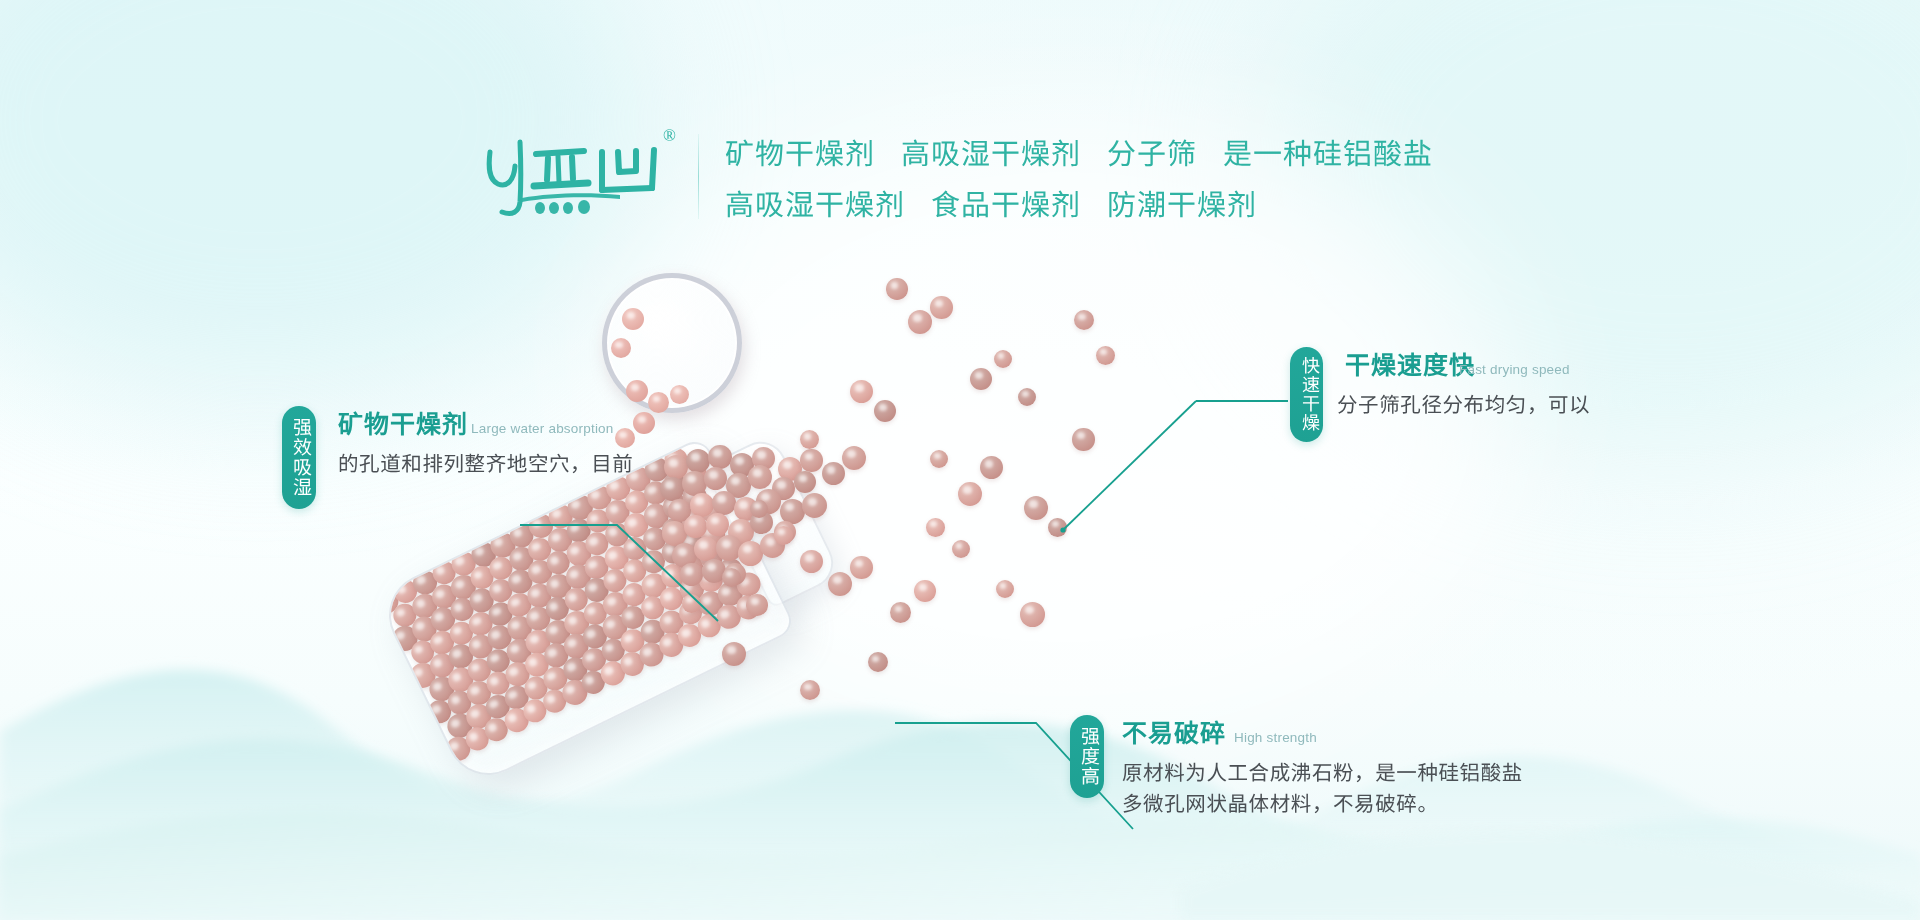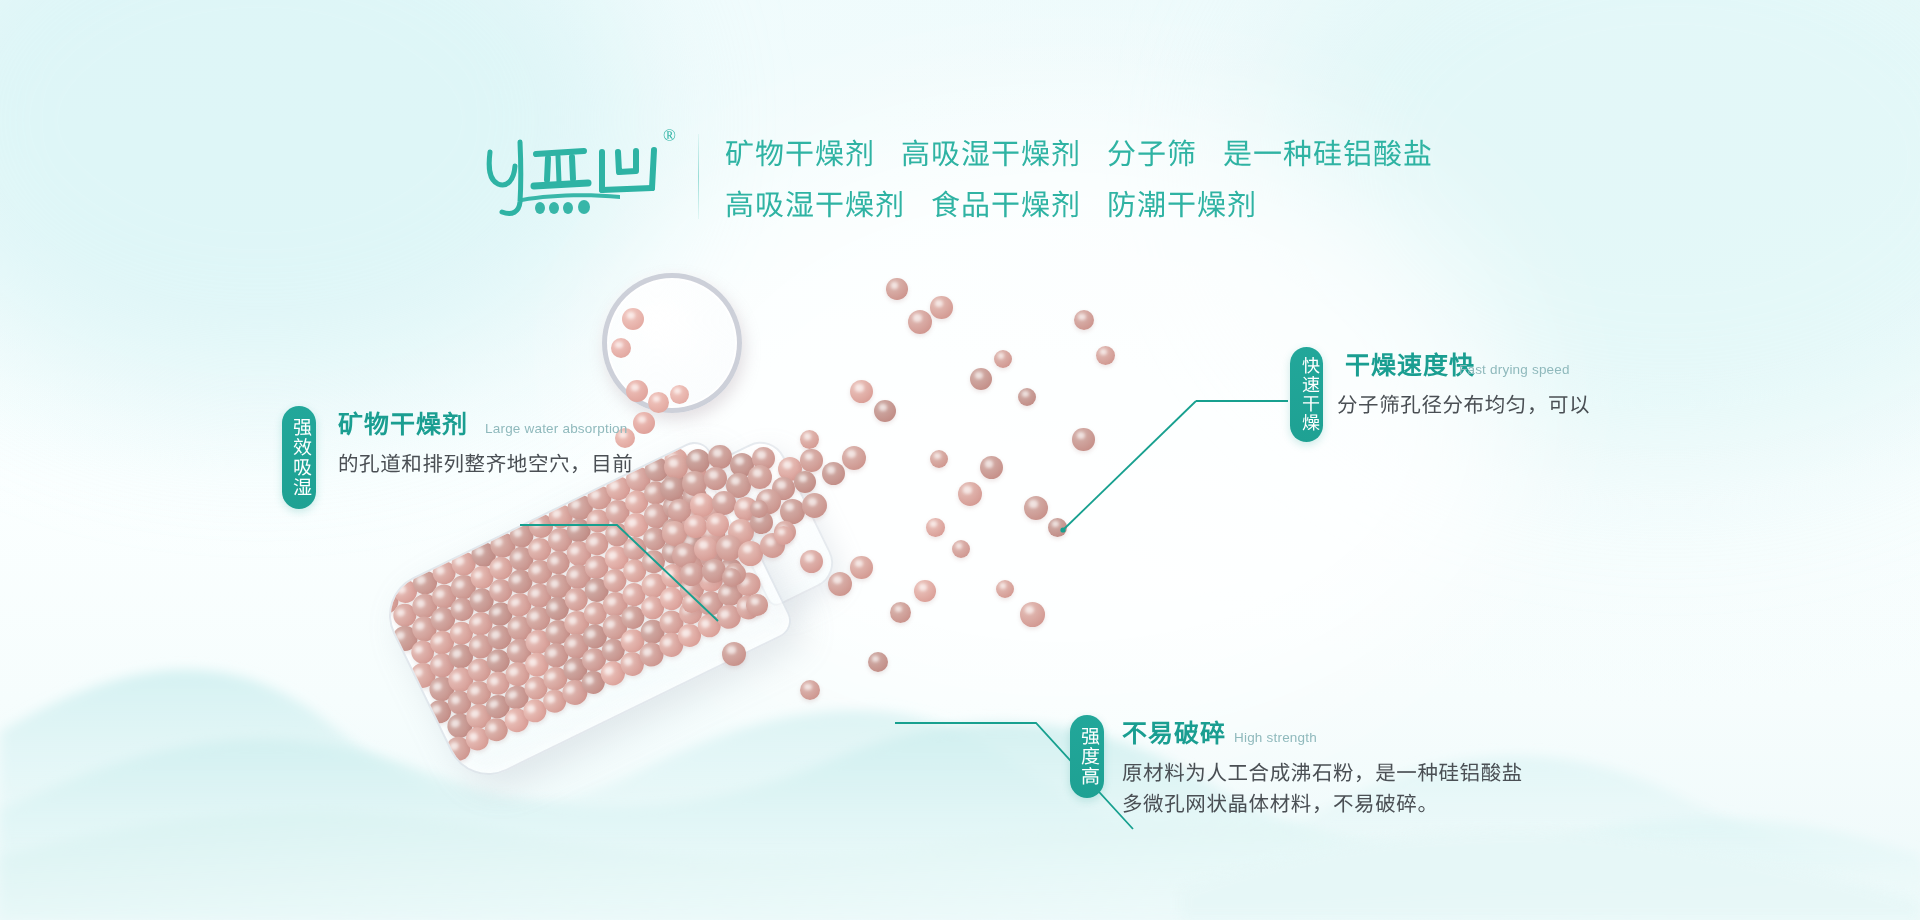--- a/index.html
+++ b/index.html
@@ -100,21 +100,21 @@
     writing-mode:vertical-rl; text-orientation:upright;
     font-family:"DejaVu Sans","Liberation Sans",sans-serif;
     box-shadow:0 3px 8px rgba(30,161,147,.22);
   }
   .co-text{ margin-left:20px; }
   .co-head{ display:flex; align-items:baseline; white-space:nowrap; }
   .co-title{
     font-size:25px; color:#1a9e91; font-weight:bold; letter-spacing:1px;
     font-family:Liberation Serif, serif;
   }
-  .co-en{ font-size:13.5px; color:#8fb9bc; margin-left:17px; letter-spacing:.2px; }
+  .co-en{ font-size:13.5px; color:#8fb9bc; margin-left:3px; letter-spacing:.2px; }
   .co-body{
     margin-top:9px; font-size:20.5px; line-height:1.52; color:#4a4f54; letter-spacing:.6px;
     font-family:"DejaVu Sans","Liberation Sans",sans-serif;
   }
   .co-body div{ white-space:nowrap; }
 
   
   #callout-absorption{ left:282px; top:404px; }
   #callout-absorption .co-text{ margin-left:22px; }
   #callout-speed{ left:1290px; top:345px; }

